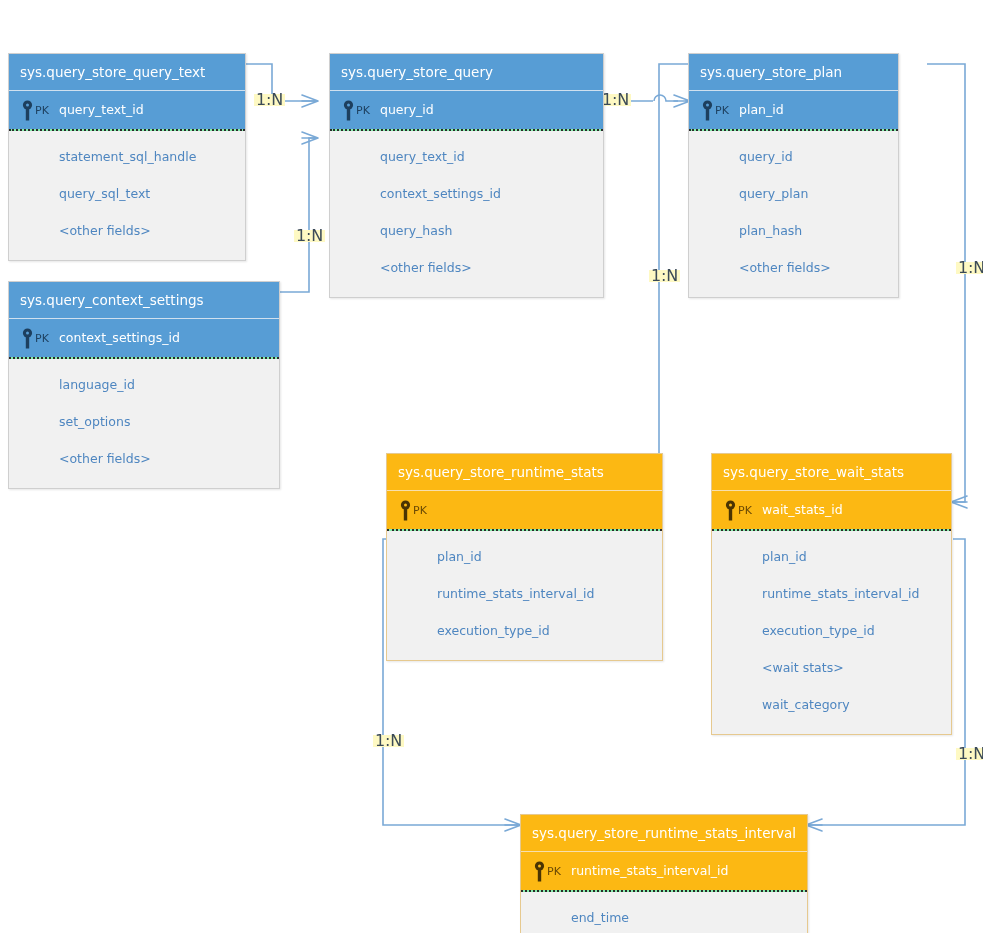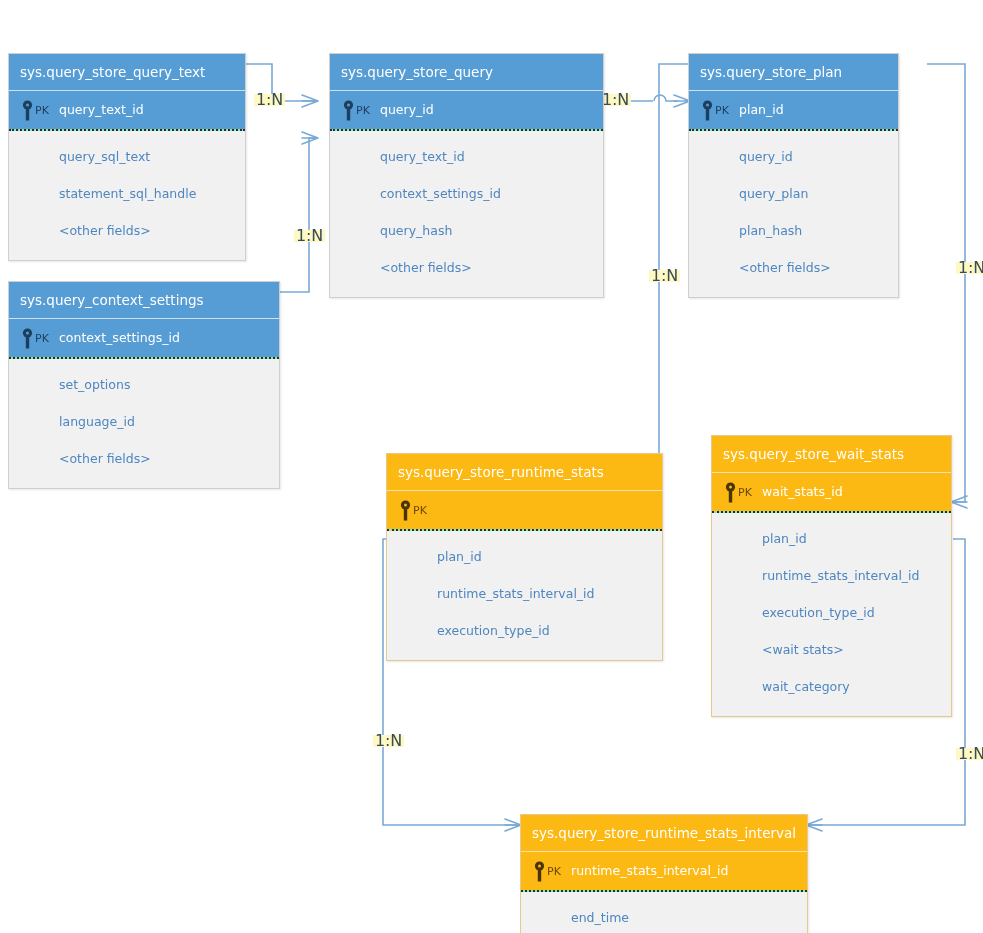--- a/index.html
+++ b/index.html
@@ -161,22 +161,22 @@
       <svg class="keyicon" viewBox="0 0 11 21">
         <circle cx="5.5" cy="5" r="4.6" fill="#1d3f5e"></circle>
         <circle cx="5.5" cy="5" r="1.5" fill="#579dd5"></circle>
         <rect x="3.8" y="8" width="3.4" height="12.5" fill="#1d3f5e"></rect>
       </svg>
       <span class="pktag">PK</span>
       <span class="pkname">query_text_id</span>
     </div>
     <div class="sep"></div>
     <div class="body">
+      <div class="field">statement_sql_handle</div>
       <div class="field">query_sql_text</div>
-      <div class="field">statement_sql_handle</div>
       <div class="field">&lt;other fields&gt;</div>
     </div>
   </div>
 
   <div class="entity blue" style="left:329px;top:5px;width:275px;">
     <div class="title">sys.query_store_query</div>
     <div class="pkrow">
       <svg class="keyicon" viewBox="0 0 11 21">
         <circle cx="5.5" cy="5" r="4.6" fill="#1d3f5e"></circle>
         <circle cx="5.5" cy="5" r="1.5" fill="#579dd5"></circle>
@@ -220,22 +220,22 @@
       <svg class="keyicon" viewBox="0 0 11 21">
         <circle cx="5.5" cy="5" r="4.6" fill="#1d3f5e"></circle>
         <circle cx="5.5" cy="5" r="1.5" fill="#579dd5"></circle>
         <rect x="3.8" y="8" width="3.4" height="12.5" fill="#1d3f5e"></rect>
       </svg>
       <span class="pktag">PK</span>
       <span class="pkname">context_settings_id</span>
     </div>
     <div class="sep"></div>
     <div class="body">
+      <div class="field">language_id</div>
       <div class="field">set_options</div>
-      <div class="field">language_id</div>
       <div class="field">&lt;other fields&gt;</div>
     </div>
   </div>
 
   <div class="entity orange" style="left:386px;top:405px;width:277px;">
     <div class="title">sys.query_store_runtime_stats</div>
     <div class="pkrow">
       <svg class="keyicon" viewBox="0 0 11 21">
         <circle cx="5.5" cy="5" r="4.6" fill="#4a3403"></circle>
         <circle cx="5.5" cy="5" r="1.5" fill="#fcb813"></circle>
@@ -244,21 +244,21 @@
       <span class="pktag">PK</span>
     </div>
     <div class="sep"></div>
     <div class="body">
       <div class="field">plan_id</div>
       <div class="field">runtime_stats_interval_id</div>
       <div class="field">execution_type_id</div>
     </div>
   </div>
 
-  <div class="entity orange" style="left:711px;top:387px;width:241px;">
+  <div class="entity orange" style="left:711px;top:405px;width:241px;">
     <div class="title">sys.query_store_wait_stats</div>
     <div class="pkrow">
       <svg class="keyicon" viewBox="0 0 11 21">
         <circle cx="5.5" cy="5" r="4.6" fill="#4a3403"></circle>
         <circle cx="5.5" cy="5" r="1.5" fill="#fcb813"></circle>
         <rect x="3.8" y="8" width="3.4" height="12.5" fill="#4a3403"></rect>
       </svg>
       <span class="pktag">PK</span>
       <span class="pkname">wait_stats_id</span>
     </div>

